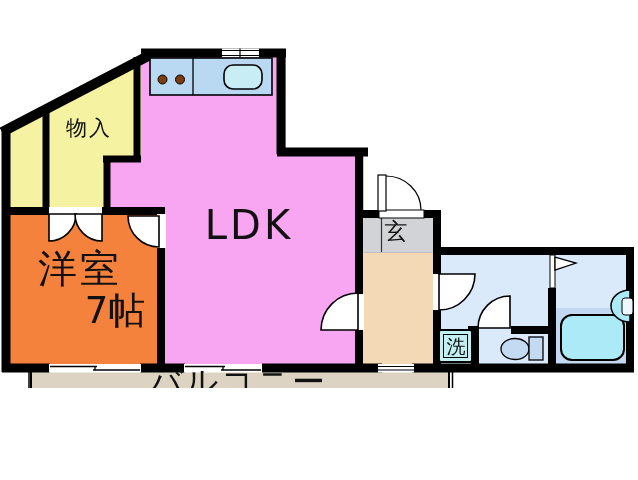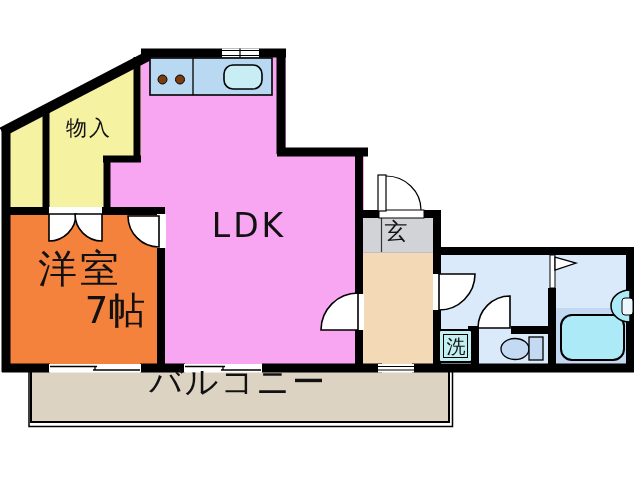--- a/index.html
+++ b/index.html
@@ -1,33 +1,33 @@
 <!DOCTYPE html>
 <html><head>
 <meta charset="utf-8">
 <style>
   html,body{margin:0;padding:0;background:#ffffff;}
   #stage{
     position:relative;
-    width:638px;height:480px;
+    width:638px;height:388px;
     background:#ffffff;
     font-family:"DejaVu Sans","Liberation Sans",sans-serif;
     overflow:hidden;
   }
   #plan-svg{position:absolute;left:0;top:0;}
   .lbl{
     position:absolute;
     transform:translate(-50%,-50%);
     color:#111;
     white-space:nowrap;
     line-height:1;
     user-select:none;
   }
   .lbl-storage{font-size:21px;letter-spacing:2px;}
-  .lbl-ldk{font-size:33px;letter-spacing:3px;}
+  .lbl-ldk{font-size:40px;letter-spacing:3px;}
   .lbl-ldk-size{font-size:37px;letter-spacing:1px;}
   .lbl-western{font-size:39px;letter-spacing:3px;}
   .lbl-western-size{font-size:37px;}
   .lbl-balcony{font-size:33px;letter-spacing:2px;}
   .lbl-entrance{font-size:23px;}
   .lbl-laundry{font-size:19px;}
 </style>
 </head>
 <body>
 

